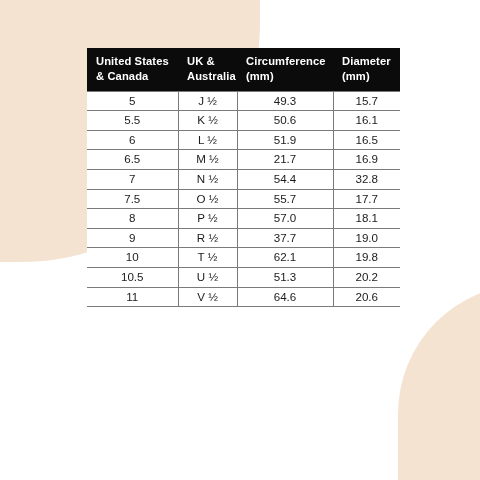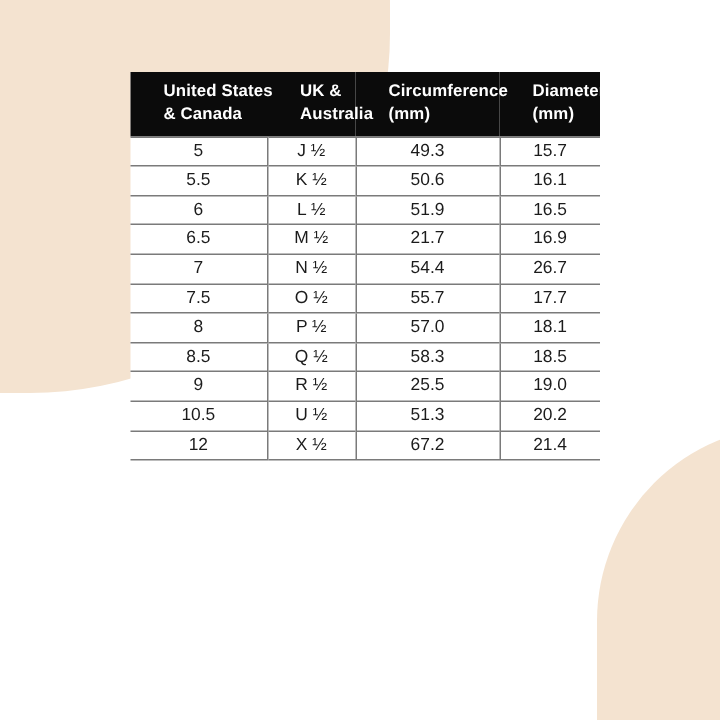--- a/index.html
+++ b/index.html
@@ -62,21 +62,21 @@
   table.size-chart col.c-circ { width: 96px; }
   table.size-chart col.c-diam { width: 67px; }
 
   thead th {
     background: #0b0b0b;
     color: #ffffff;
     font-size: 11.2px;
     font-weight: 700;
     text-align: left;
     vertical-align: top;
-    padding: 6px 5px 7px 22px;
+    padding: 6px 5px 7px 9px;
     line-height: 1.32;
     border: none;
     letter-spacing: 0.1px;
   }
   thead th .hl {
     display: block;
     white-space: nowrap;
   }
 
   tbody td {
@@ -153,53 +153,53 @@
         <tr>
           <td>6.5</td>
           <td>M ½</td>
           <td>21.7</td>
           <td>16.9</td>
         </tr>
         <tr>
           <td>7</td>
           <td>N ½</td>
           <td>54.4</td>
-          <td>26.7</td>
+          <td>32.8</td>
         </tr>
         <tr>
           <td>7.5</td>
           <td>O ½</td>
           <td>55.7</td>
           <td>17.7</td>
         </tr>
         <tr>
           <td>8</td>
           <td>P ½</td>
           <td>57.0</td>
           <td>18.1</td>
         </tr>
         <tr>
-          <td>8.5</td>
-          <td>Q ½</td>
-          <td>58.3</td>
-          <td>18.5</td>
-        </tr>
-        <tr>
           <td>9</td>
           <td>R ½</td>
-          <td>25.5</td>
+          <td>37.7</td>
           <td>19.0</td>
+        </tr>
+        <tr>
+          <td>10</td>
+          <td>T ½</td>
+          <td>62.1</td>
+          <td>19.8</td>
         </tr>
         <tr>
           <td>10.5</td>
           <td>U ½</td>
           <td>51.3</td>
           <td>20.2</td>
         </tr>
         <tr>
-          <td>12</td>
-          <td>X ½</td>
-          <td>67.2</td>
-          <td>21.4</td>
+          <td>11</td>
+          <td>V ½</td>
+          <td>64.6</td>
+          <td>20.6</td>
         </tr>
       </tbody>
   </table>
 </div>
 
 </body></html>

